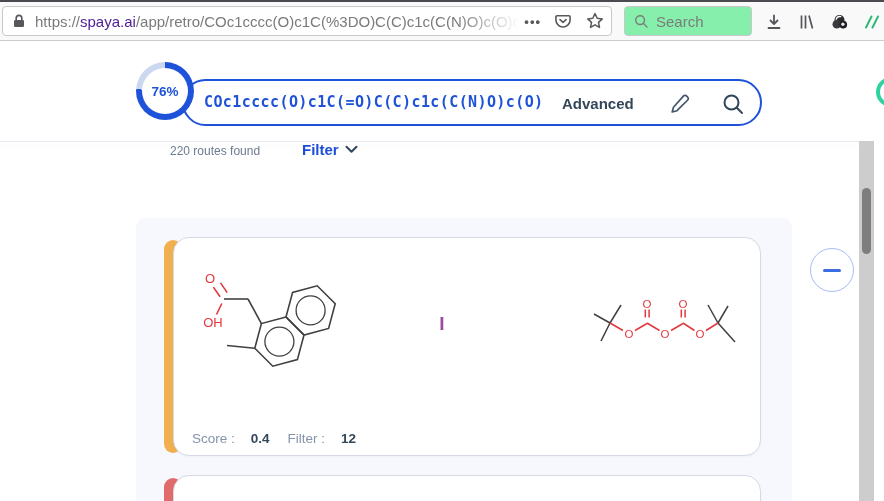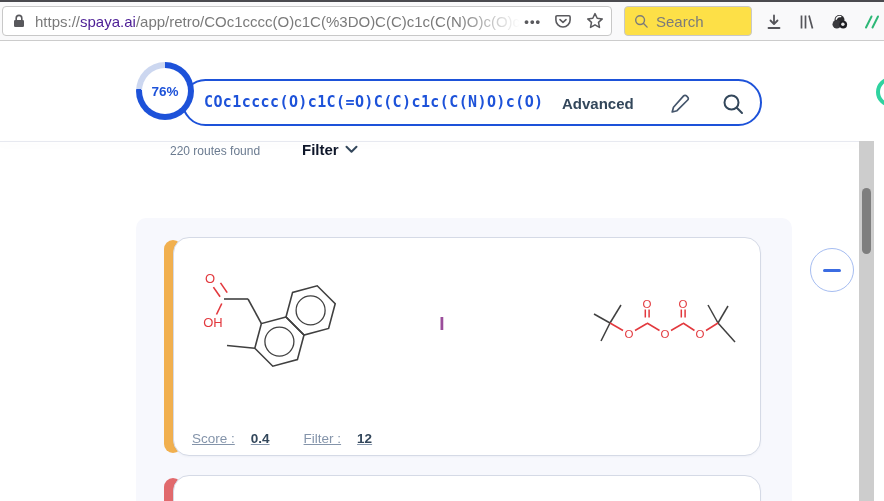--- a/index.html
+++ b/index.html
@@ -17,21 +17,21 @@
             display:flex; align-items:center; }
   .lock { margin-left:8px; flex:0 0 auto; display:flex; }
   .url-text { margin-left:8px; font-size:15px; color:#7a7a7a; white-space:nowrap;
               overflow:hidden; width:490px;
               -webkit-mask-image:linear-gradient(90deg,#000 86%,transparent 99%);
               mask-image:linear-gradient(90deg,#000 86%,transparent 99%); }
   .url-text .domain { color:#4c1d95; }
   .url-actions { position:absolute; right:6px; top:0; height:28px; display:flex; align-items:center; gap:12px; }
   .dots { font-size:13px; color:#5a5a5e; letter-spacing:1px; font-weight:bold; }
   .searchbox { position:absolute; top:6px; left:624px; width:128px; height:30px;
-               background:#fde047; border:1px solid #c8c8c8; border-radius:4px;
+               background:#86efac; border:1px solid #c8c8c8; border-radius:4px;
                display:flex; align-items:center; gap:7px; padding-left:9px; }
   .searchbox span { font-size:15px; color:#7b7b7b; }
   .chrome-icons { position:absolute; top:0; left:764px; width:120px; height:41px;
                   display:flex; align-items:center; gap:13px; padding-top:2px; }
   
   .pill { position:absolute; top:79px; left:182px; width:580px; height:47px;
           background:#ffffff; border:2px solid #1d52d9; border-radius:25px; }
   .smiles { position:absolute; left:20px; top:12px; font-family:"DejaVu Sans Mono", monospace;
             font-size:15px; font-weight:bold; color:#1d52d9; letter-spacing:0.4px; white-space:nowrap; }
   .advanced { position:absolute; left:378px; top:14px; font-size:15px; font-weight:700; color:#33475b; }
@@ -43,34 +43,34 @@
   .badge-inner { width:46px; height:46px; border-radius:50%; background:#ffffff;
                  display:flex; align-items:center; justify-content:center;
                  font-size:13.5px; font-weight:bold; color:#1d52d9; }
   .green-bubble { position:absolute; top:77px; left:876px; width:30px; height:30px;
                   border-radius:50%; border:4px solid #2fd3a0; background:#ffffff; }
   
   .routes-divider { position:absolute; top:141px; left:0; width:860px; height:1px;
                     background:#e7e9f0; box-shadow:0 3px 7px rgba(60,70,110,0.07); }
   .routes-count { position:absolute; top:144px; left:170px; font-size:12px; color:#6b7b90; }
   .filter { position:absolute; top:141px; left:302px; display:flex; align-items:center; gap:6px;
-            font-size:15px; font-weight:700; color:#0f172a; cursor:pointer;justify-content:space-between; }
+            font-size:15px; font-weight:700; color:#1d4ed8; cursor:pointer;justify-content:space-between; }
   
   .container { position:absolute; top:218px; left:136px; width:656px; height:283px;
                background:#f7f8fd; border-radius:10px 10px 0 0; }
   .accent { position:absolute; width:18px; border-radius:9px; }
   .accent-1 { top:240px; left:164px; height:213px; }
   .accent-2 { top:478px; left:164px; height:60px; }
   .card { position:absolute; left:173px; width:588px; background:#ffffff;
           border:1px solid #d5dae6; border-radius:16px; box-shadow:0 1px 2px rgba(80,90,130,0.05); }
   .card-1 { top:237px; height:219px; }
   .card-2 { top:475px; height:80px; }
   .mol-svg { position:absolute; top:0; left:0; }
-  .scoreline { position:absolute; left:18px; top:193px; display:flex; gap:34px;
-               font-size:13.5px; color:#8494aa;text-decoration:underline; }
+  .scoreline { position:absolute; left:18px; top:193px; display:flex; gap:18px;
+               font-size:13.5px; color:#8494aa; }
   .scoreline b { color:#33475b; font-weight:700; margin-left:16px; }
   .scoreline .pair { display:flex; }
   
   .minus-btn { position:absolute; top:248px; left:810px; width:44px; height:44px; border-radius:50%;
                background:#ffffff; border:1.5px solid #a6bdf1;
                display:flex; align-items:center; justify-content:center; cursor:pointer; }
   .minus-bar { width:18px; height:3px; border-radius:2px; background:#3b6ce2; }
   .scroll-track { position:absolute; top:141px; left:859px; width:15px; height:360px; background:#cdcdcd; }
   .scroll-thumb { position:absolute; top:47px; left:3px; width:9px; height:66px; background:#7e7e7e; border-radius:5px; }
 </style>

